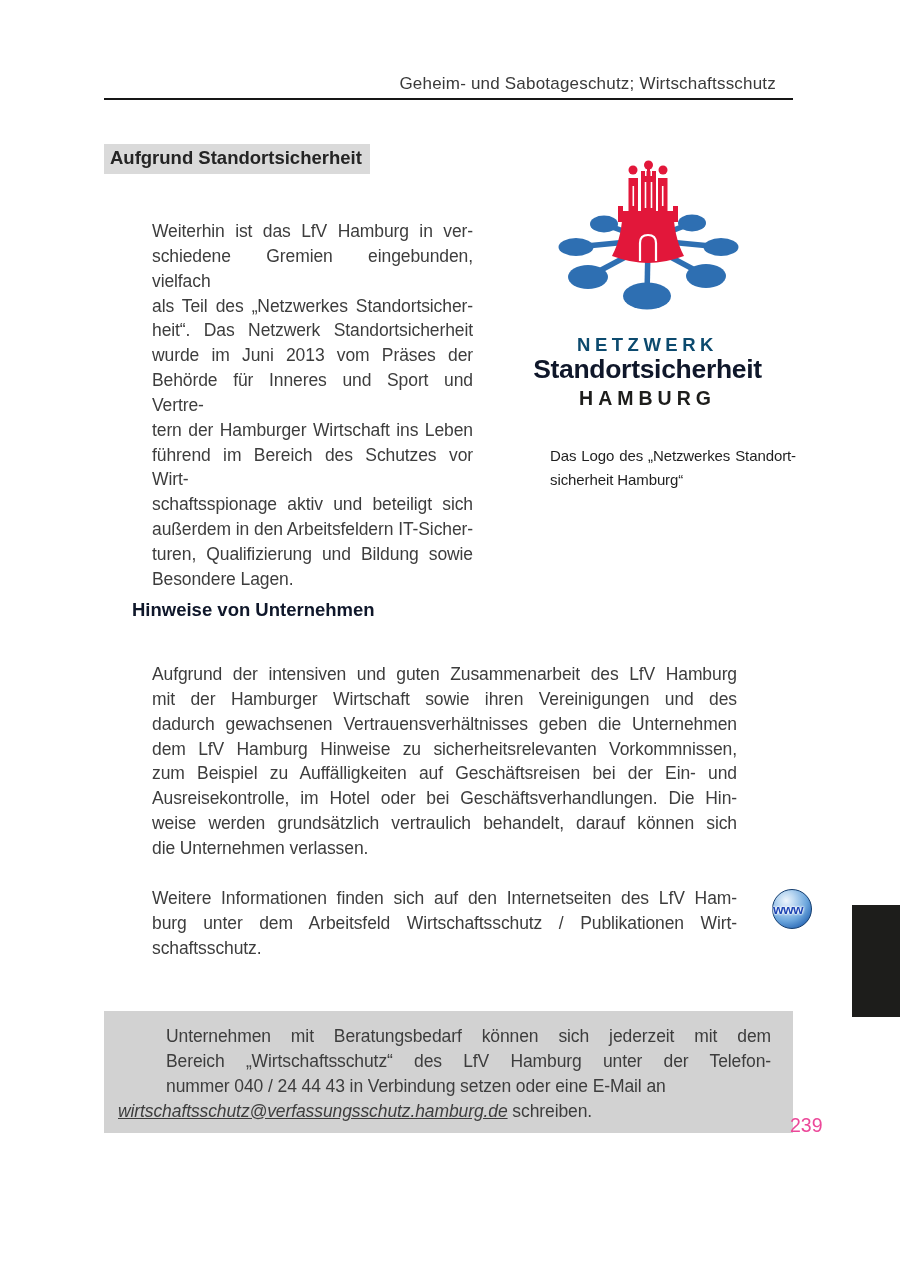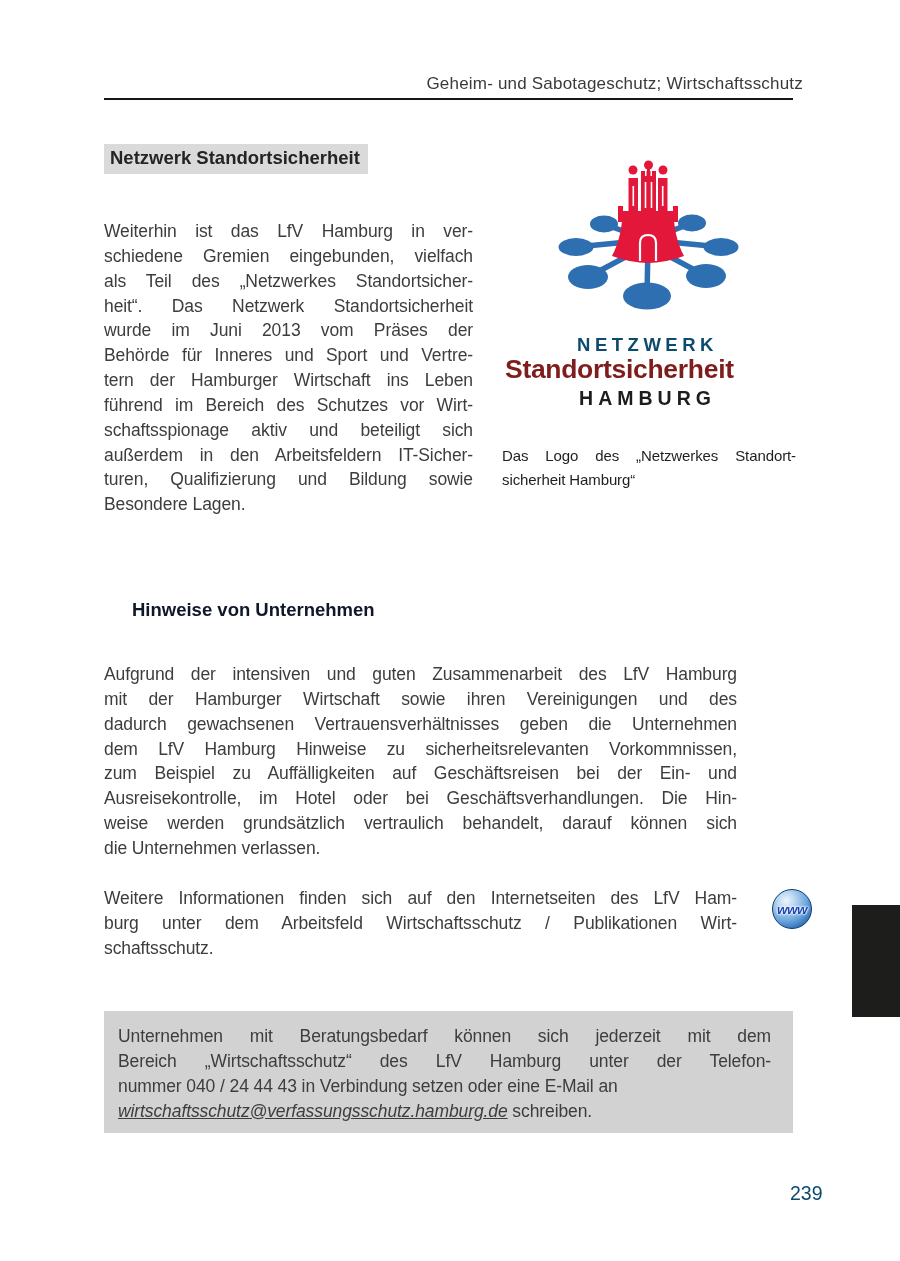--- a/index.html
+++ b/index.html
@@ -2,85 +2,85 @@
 <html><head>
 <meta charset="utf-8">
 <style>
   html,body{margin:0;padding:0;background:#ffffff;}
   .page{
     position:relative;width:900px;height:1261px;background:#ffffff;
     font-family:"Liberation Sans", sans-serif;overflow:hidden;color:#3d3d3d;
   }
   
   .running-head{
-    position:absolute;top:74px;right:97px;font-size:17px;color:#3a3a3a;
+    position:absolute;top:74px;right:124px;font-size:17px;color:#3a3a3a;
     letter-spacing:0.2px;
   }
   .head-rule{position:absolute;left:104px;top:98px;width:689px;height:2px;background:#161616;}
   
   .h-highlight{
     position:absolute;left:104px;top:144px;display:inline-block;
     background:#dadada;padding:3px 8px 5px 6px;font-size:18.5px;font-weight:bold;color:#242424;
   }
   .h-plain{
     position:absolute;left:104px;top:599px;font-size:18.5px;font-weight:bold;color:#0f172a;margin-left:28px;
   }
   
   .para{position:absolute;font-size:17.5px;line-height:24.85px;letter-spacing:-0.1px;color:#3d3d3d;}
   .para1{left:104px;top:219px;width:369px;}
   .para2{left:104px;top:662px;width:633px;}
   .para3{left:104px;top:886px;width:633px;}
-  .jline{display:block;text-align:justify;text-align-last:justify;white-space:nowrap0;}
+  .jline{display:block;text-align:justify;text-align-last:justify;white-space:nowrap0;margin-left:48px;}
   .jline.last{text-align-last:left;}
   
   .logo-fig{position:absolute;left:505px;top:140px;width:285px;}
   .logo-svg{display:block;margin:0;}
   .logo-word1{position:absolute;left:0;top:194px;width:285px;text-align:center;
     font-size:18.5px;font-weight:bold;letter-spacing:4.5px;color:#0c4a6e;}
-  .logo-word2{position:absolute;left:0;top:214px;width:285px;text-align:left;
-    font-size:26.5px;font-weight:bold;letter-spacing:-0.3px;color:#7f1d1d;}
+  .logo-word2{position:absolute;left:0;top:214px;width:285px;text-align:center;
+    font-size:26.5px;font-weight:bold;letter-spacing:-0.3px;color:#0f172a;}
   .logo-word3{position:absolute;left:0;top:247px;width:285px;text-align:center;
     font-size:19.5px;font-weight:bold;letter-spacing:5px;color:#1d1d1b;}
   .logo-caption{
     position:absolute;left:502px;top:444px;width:294px;
     font-size:15px;font-weight:normal;line-height:23.5px;color:#1f1f1f;letter-spacing:-0.1px;
   }
   
   .www-globe{
     position:absolute;left:772px;top:889px;width:40px;height:40px;border-radius:50%;
     background:radial-gradient(circle at 35% 28%, #eef5fc 0%, #bdd9f2 22%, #6da7dd 55%, #2f6db8 80%, #1b4c8e 100%);
     border:1.5px solid #123c6e;box-sizing:border-box;
-    display:flex;align-items:center;justify-content:center;font-style:italic;
+    display:flex;align-items:center;justify-content:flex-start;
   }
   .www-globe span{
     font-size:13.5px;font-weight:bold;color:#1f47b4;letter-spacing:-0.5px;
     text-shadow:0 0 2px #ffffff,0 0 2px #ffffff,0 0 3px #ffffff;
   }
   
   .edge-marker{position:absolute;left:852px;top:905px;width:48px;height:112px;background:#1d1d1b;}
   
   .infobox{
     position:absolute;left:104px;top:1011px;width:689px;height:122px;background:#d2d2d2;
     box-sizing:border-box;padding:13px 22px 0 14px;
     font-size:17.5px;line-height:24.85px;letter-spacing:-0.1px;color:#3d3d3d;
   }
   .infobox .email-line{text-align:left;}
   .email-link{font-style:italic;text-decoration:underline;color:#3d3d3d;}
   
-  .page-num{position:absolute;left:790px;top:1182px;font-size:19.5px;color:#0c4a6e;}
+  .page-num{position:absolute;left:790px;top:1114px;font-size:19.5px;color:#ec4899;}
 </style>
 </head>
 <body>
 
 <div class="page">
 
   <div class="running-head">Geheim- und Sabotageschutz; Wirtschaftsschutz</div>
   <div class="head-rule"></div>
 
-  <div class="h-highlight">Netzwerk Standortsicherheit</div>
+  <div class="h-highlight">Aufgrund Standortsicherheit</div>
 
   <div class="para para1">
       <div class="jline">Weiterhin ist das LfV Hamburg in ver-</div>
       <div class="jline">schiedene Gremien eingebunden, vielfach</div>
       <div class="jline">als Teil des „Netzwerkes Standortsicher-</div>
       <div class="jline">heit“. Das Netzwerk Standortsicherheit</div>
       <div class="jline">wurde im Juni 2013 vom Präses der</div>
       <div class="jline">Behörde für Inneres und Sport und Vertre-</div>
       <div class="jline">tern der Hamburger Wirtschaft ins Leben</div>
       <div class="jline">führend im Bereich des Schutzes vor Wirt-</div>

